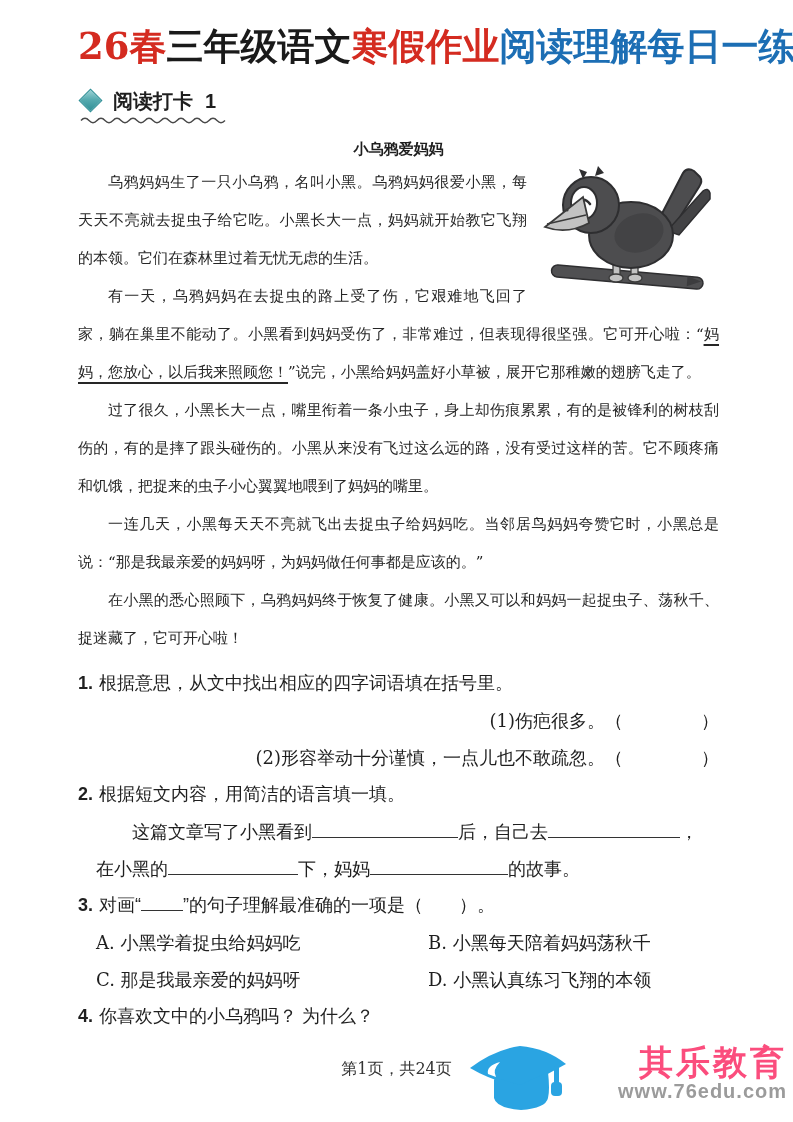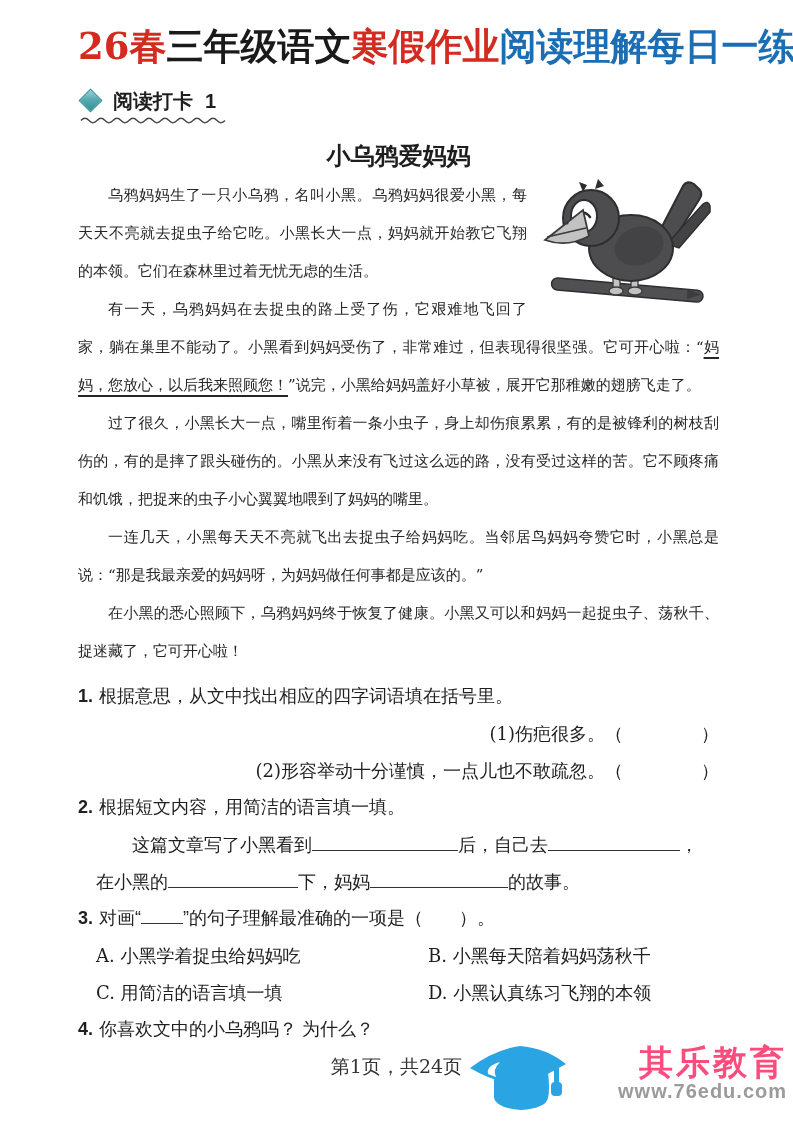--- a/index.html
+++ b/index.html
@@ -42,21 +42,21 @@
     font-family:"Liberation Sans","DejaVu Sans",sans-serif;
     font-weight:bold;font-size:20px;color:#1e1e1e;
   }
   .badge-num{margin-left:12px;}
   .wavy{display:block;margin:1px 0 0 2px;}
 
   
   .article-title{
     text-align:center;
     font-family:"Liberation Sans","DejaVu Sans",sans-serif;
-    font-weight:bold;font-size:24px;color:#1e1e1e;
+    font-weight:bold;font-size:15px;color:#1e1e1e;
     margin:16px 0 4px 0;
   }
   .article-body{font-size:15px;line-height:38px;text-align:justify;color:#262626;}
   .article-body p{margin:0;text-indent:2em;}
   .crow-float{
     float:right;
     width:182px;height:142px;
     margin:2px 0 4px 10px;
   }
   .quote-underline{
@@ -97,21 +97,21 @@
   .options{
     display:grid;grid-template-columns:332px 1fr;
     margin-left:18px;
     font-family:"DejaVu Serif","Liberation Serif",serif;
     line-height:37px;
   }
 
   
   .page-num{
     position:absolute;left:0;right:0;bottom:42px;
-    text-align:center;font-size:19px;color:#333;
+    text-align:center;font-size:16px;color:#333;
     font-family:"DejaVu Serif","Liberation Serif",serif;
   }
   .logo{
     position:absolute;right:6px;bottom:10px;
     display:flex;align-items:center;gap:44px;
   }
   .logo-text{display:flex;flex-direction:column;align-items:flex-end;margin-left:4px;}
   .logo-name{
     font-family:"Liberation Sans","DejaVu Sans",sans-serif;
     font-weight:bold;font-size:34px;letter-spacing:3px;
@@ -215,21 +215,21 @@
 
       <div class="q-stem">
         <span class="q-num">3.</span>
         <span><span>对画“</span><span class="blank-inline"></span><span>”的句子理解最准确的一项是（　　）。</span></span>
       </div>
       <div class="options">
         <span>A. 小黑学着捉虫给妈妈吃</span>
         <span>B. 小黑每天陪着妈妈荡秋千</span>
       </div>
       <div class="options">
-        <span>C. 用简洁的语言填一填</span>
+        <span>C. 那是我最亲爱的妈妈呀</span>
         <span>D. 小黑认真练习飞翔的本领</span>
       </div>
 
       <div class="q-stem">
         <span class="q-num">4.</span>
         <span>你喜欢文中的小乌鸦吗？ 为什么？</span>
       </div>
 
     </div>
   </div>

